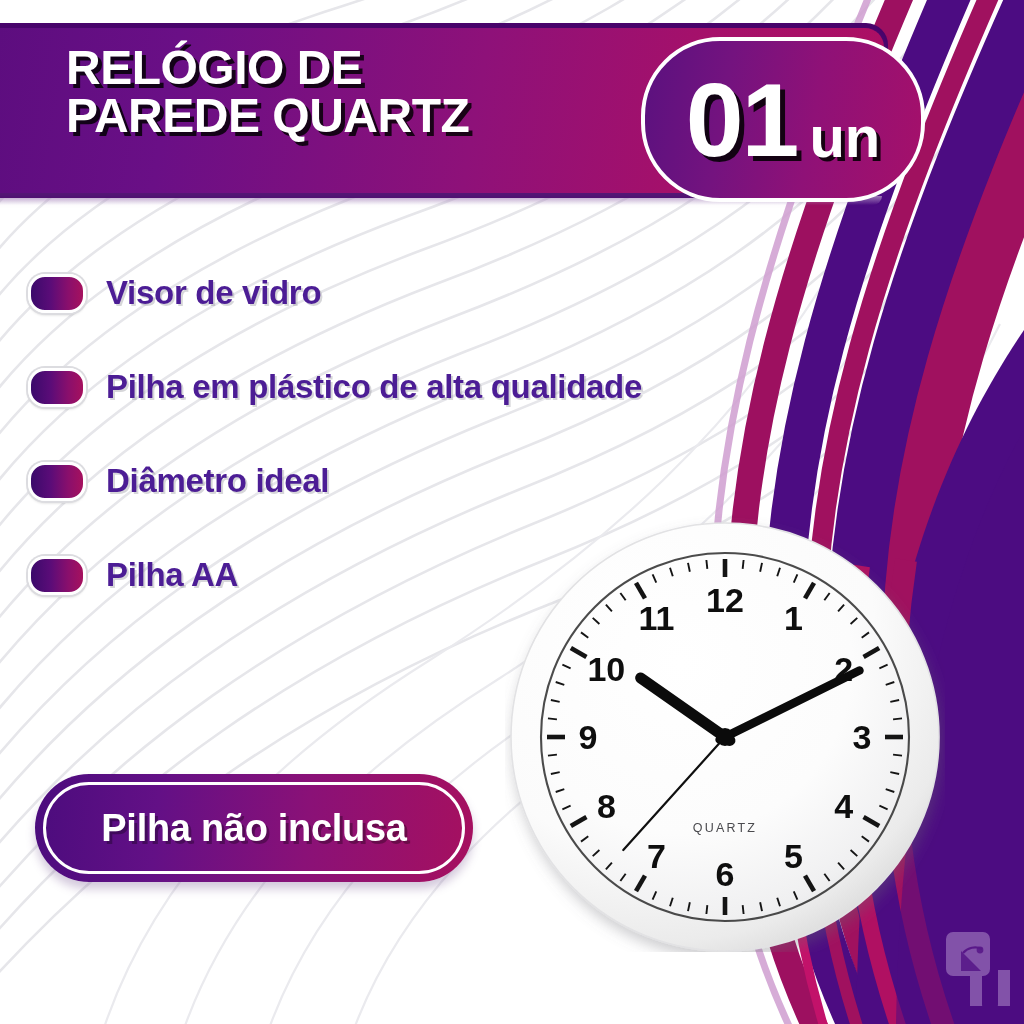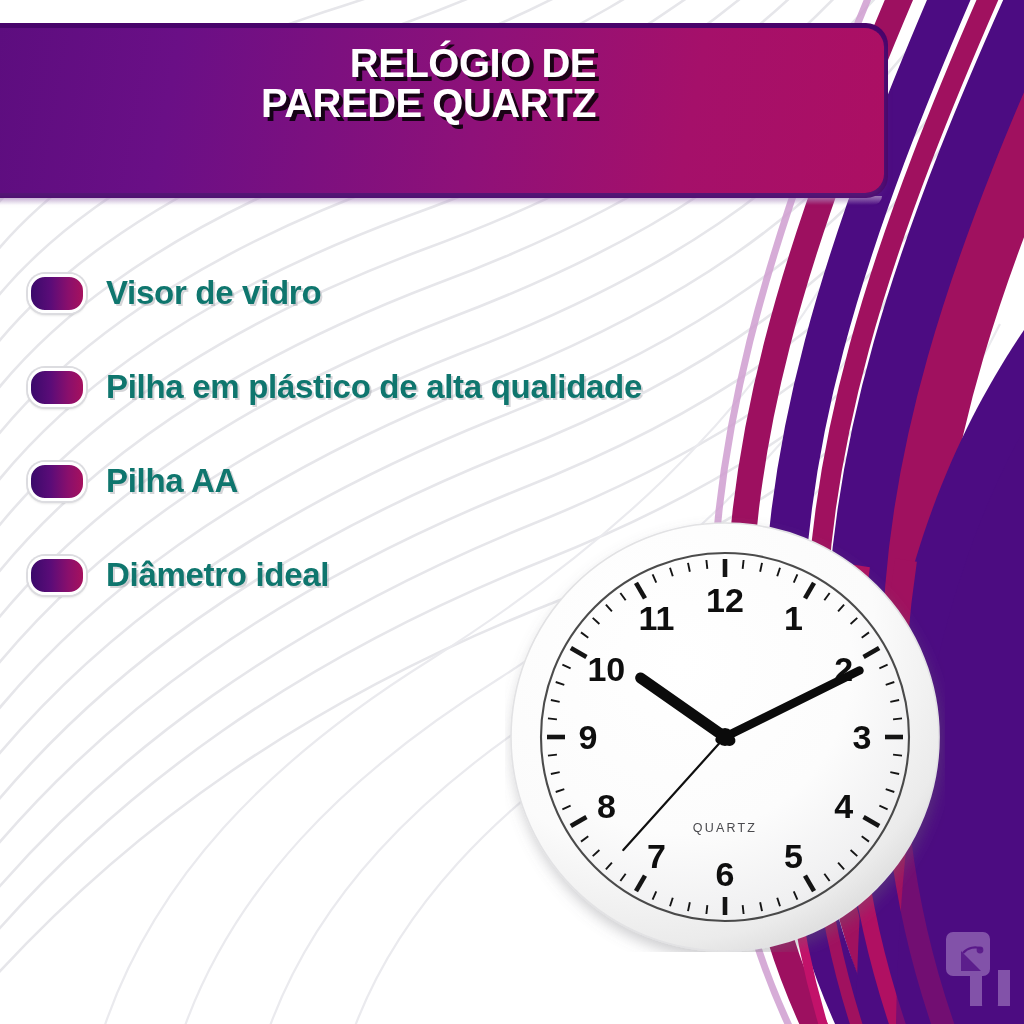--- a/index.html
+++ b/index.html
@@ -14,22 +14,22 @@
 
   
   .banner-wrap{position:absolute;left:-30px;top:23px;width:918px;height:175px;z-index:5;}
   .banner-outline{position:absolute;left:0;top:0;width:100%;height:100%;
       border-radius:22px;background:#48046b;}
   .banner-body{position:absolute;left:4px;top:5px;width:calc(100% - 8px);height:calc(100% - 10px);
       border-radius:19px;
       background:linear-gradient(100deg,#5b0d7e 0%,#6a0f86 22%,#8e1179 55%,#a5106a 78%,#ac0f63 100%);
       box-shadow:0 6px 9px rgba(120,80,150,.28);}
   .banner-title{position:absolute;left:92px;top:16px;width:530px;
-      color:#ffffff;font-weight:bold;font-size:40px;line-height:.99;
-      letter-spacing:-.5px;text-align:right;
+      color:#ffffff;font-weight:bold;font-size:48px;line-height:.99;
+      letter-spacing:-.5px;text-align:left;
       text-shadow:4px 4px 0 rgba(0,0,0,.82);}
   .banner-title .l2{display:block;white-space:nowrap;}
 
   .qty-badge{position:absolute;left:667px;top:9px;width:276px;height:157px;
       border-radius:79px;border:4px solid #ffffff;
       background:linear-gradient(100deg,#5a117f 0%,#74137f 30%,#8f1177 60%,#a5106a 100%);
       display:flex;align-items:center;justify-content:center;}
   .qty-num{color:#ffffff;font-weight:bold;font-size:104px;line-height:1;
       letter-spacing:-2px;text-shadow:5px 5px 0 rgba(0,0,0,.85);}
   .qty-unit{color:#ffffff;font-weight:bold;font-size:58px;line-height:1;
@@ -39,21 +39,21 @@
       background:linear-gradient(180deg,rgba(190,160,205,.75),rgba(210,195,220,0));
       border-radius:0 0 12px 12px;z-index:4;}
 
   
   .features{position:absolute;left:28px;top:262px;width:760px;z-index:6;}
   .feature-row{display:flex;align-items:center;height:62px;margin-bottom:32px;}
   .feature-pill{flex:0 0 auto;width:52px;height:33px;border-radius:17px;
       background:linear-gradient(90deg,#3b0a6b 0%,#5b0c78 38%,#8a0f6c 72%,#a6115e 100%);
       border:3px solid #ffffff;
       box-shadow:0 0 0 2px #dcdce0, 0 2px 3px rgba(0,0,0,.18);}
-  .feature-text{margin-left:20px;color:#0f766e;font-weight:bold;font-size:33px;
+  .feature-text{margin-left:20px;color:#4c1d95;font-weight:bold;font-size:33px;
       letter-spacing:-.3px;white-space:nowrap;
       text-shadow:2px 2px 0 rgba(120,120,130,.30);}
 
   
   .cta{position:absolute;left:35px;top:774px;width:438px;height:108px;z-index:6;
       border-radius:56px;
       background:linear-gradient(95deg,#4b0c7d 0%,#631086 28%,#8a1177 62%,#a6105f 100%);
       box-shadow:0 7px 10px rgba(120,90,150,.33);
       display:flex;align-items:center;justify-content:center;}
   .cta-ring{position:absolute;left:8px;top:8px;width:calc(100% - 22px);height:calc(100% - 22px);
@@ -140,48 +140,56 @@
 
   <div class="banner-wrap">
     <div class="banner-outline"></div>
     <div class="banner-body">
 
       <div class="banner-title">
         <span class="l1">RELÓGIO DE</span>
         <span class="l2">PAREDE QUARTZ</span>
       </div>
 
+      <div class="qty-badge">
+        <span class="qty-num">01</span>
+        <span class="qty-unit">un</span>
+      </div>
 
     </div>
   </div>
 
   <div class="features">
 
     <div class="feature-row">
       <span class="feature-pill"></span>
       <span class="feature-text">Visor de vidro</span>
     </div>
 
     <div class="feature-row">
       <span class="feature-pill"></span>
       <span class="feature-text">Pilha em plástico de alta qualidade</span>
     </div>
 
     <div class="feature-row">
       <span class="feature-pill"></span>
-      <span class="feature-text">Pilha AA</span>
+      <span class="feature-text">Diâmetro ideal</span>
     </div>
 
     <div class="feature-row">
       <span class="feature-pill"></span>
-      <span class="feature-text">Diâmetro ideal</span>
+      <span class="feature-text">Pilha AA</span>
     </div>
 
   </div>
 
+  <div class="cta">
+    <span class="cta-ring"></span>
+    <span class="cta-text">Pilha não inclusa</span>
+  </div>
 
   <svg class="clock" viewBox="0 0 440 440">
     <defs>
       <radialGradient id="bezelg" cx="34%" cy="26%" r="82%">
         <stop offset="0%" stop-color="#ffffff"></stop>
         <stop offset="62%" stop-color="#fbfbfb"></stop>
         <stop offset="88%" stop-color="#ebebeb"></stop>
         <stop offset="100%" stop-color="#d9d9d9"></stop>
       </radialGradient>
       <radialGradient id="faceg" cx="38%" cy="30%" r="80%">

